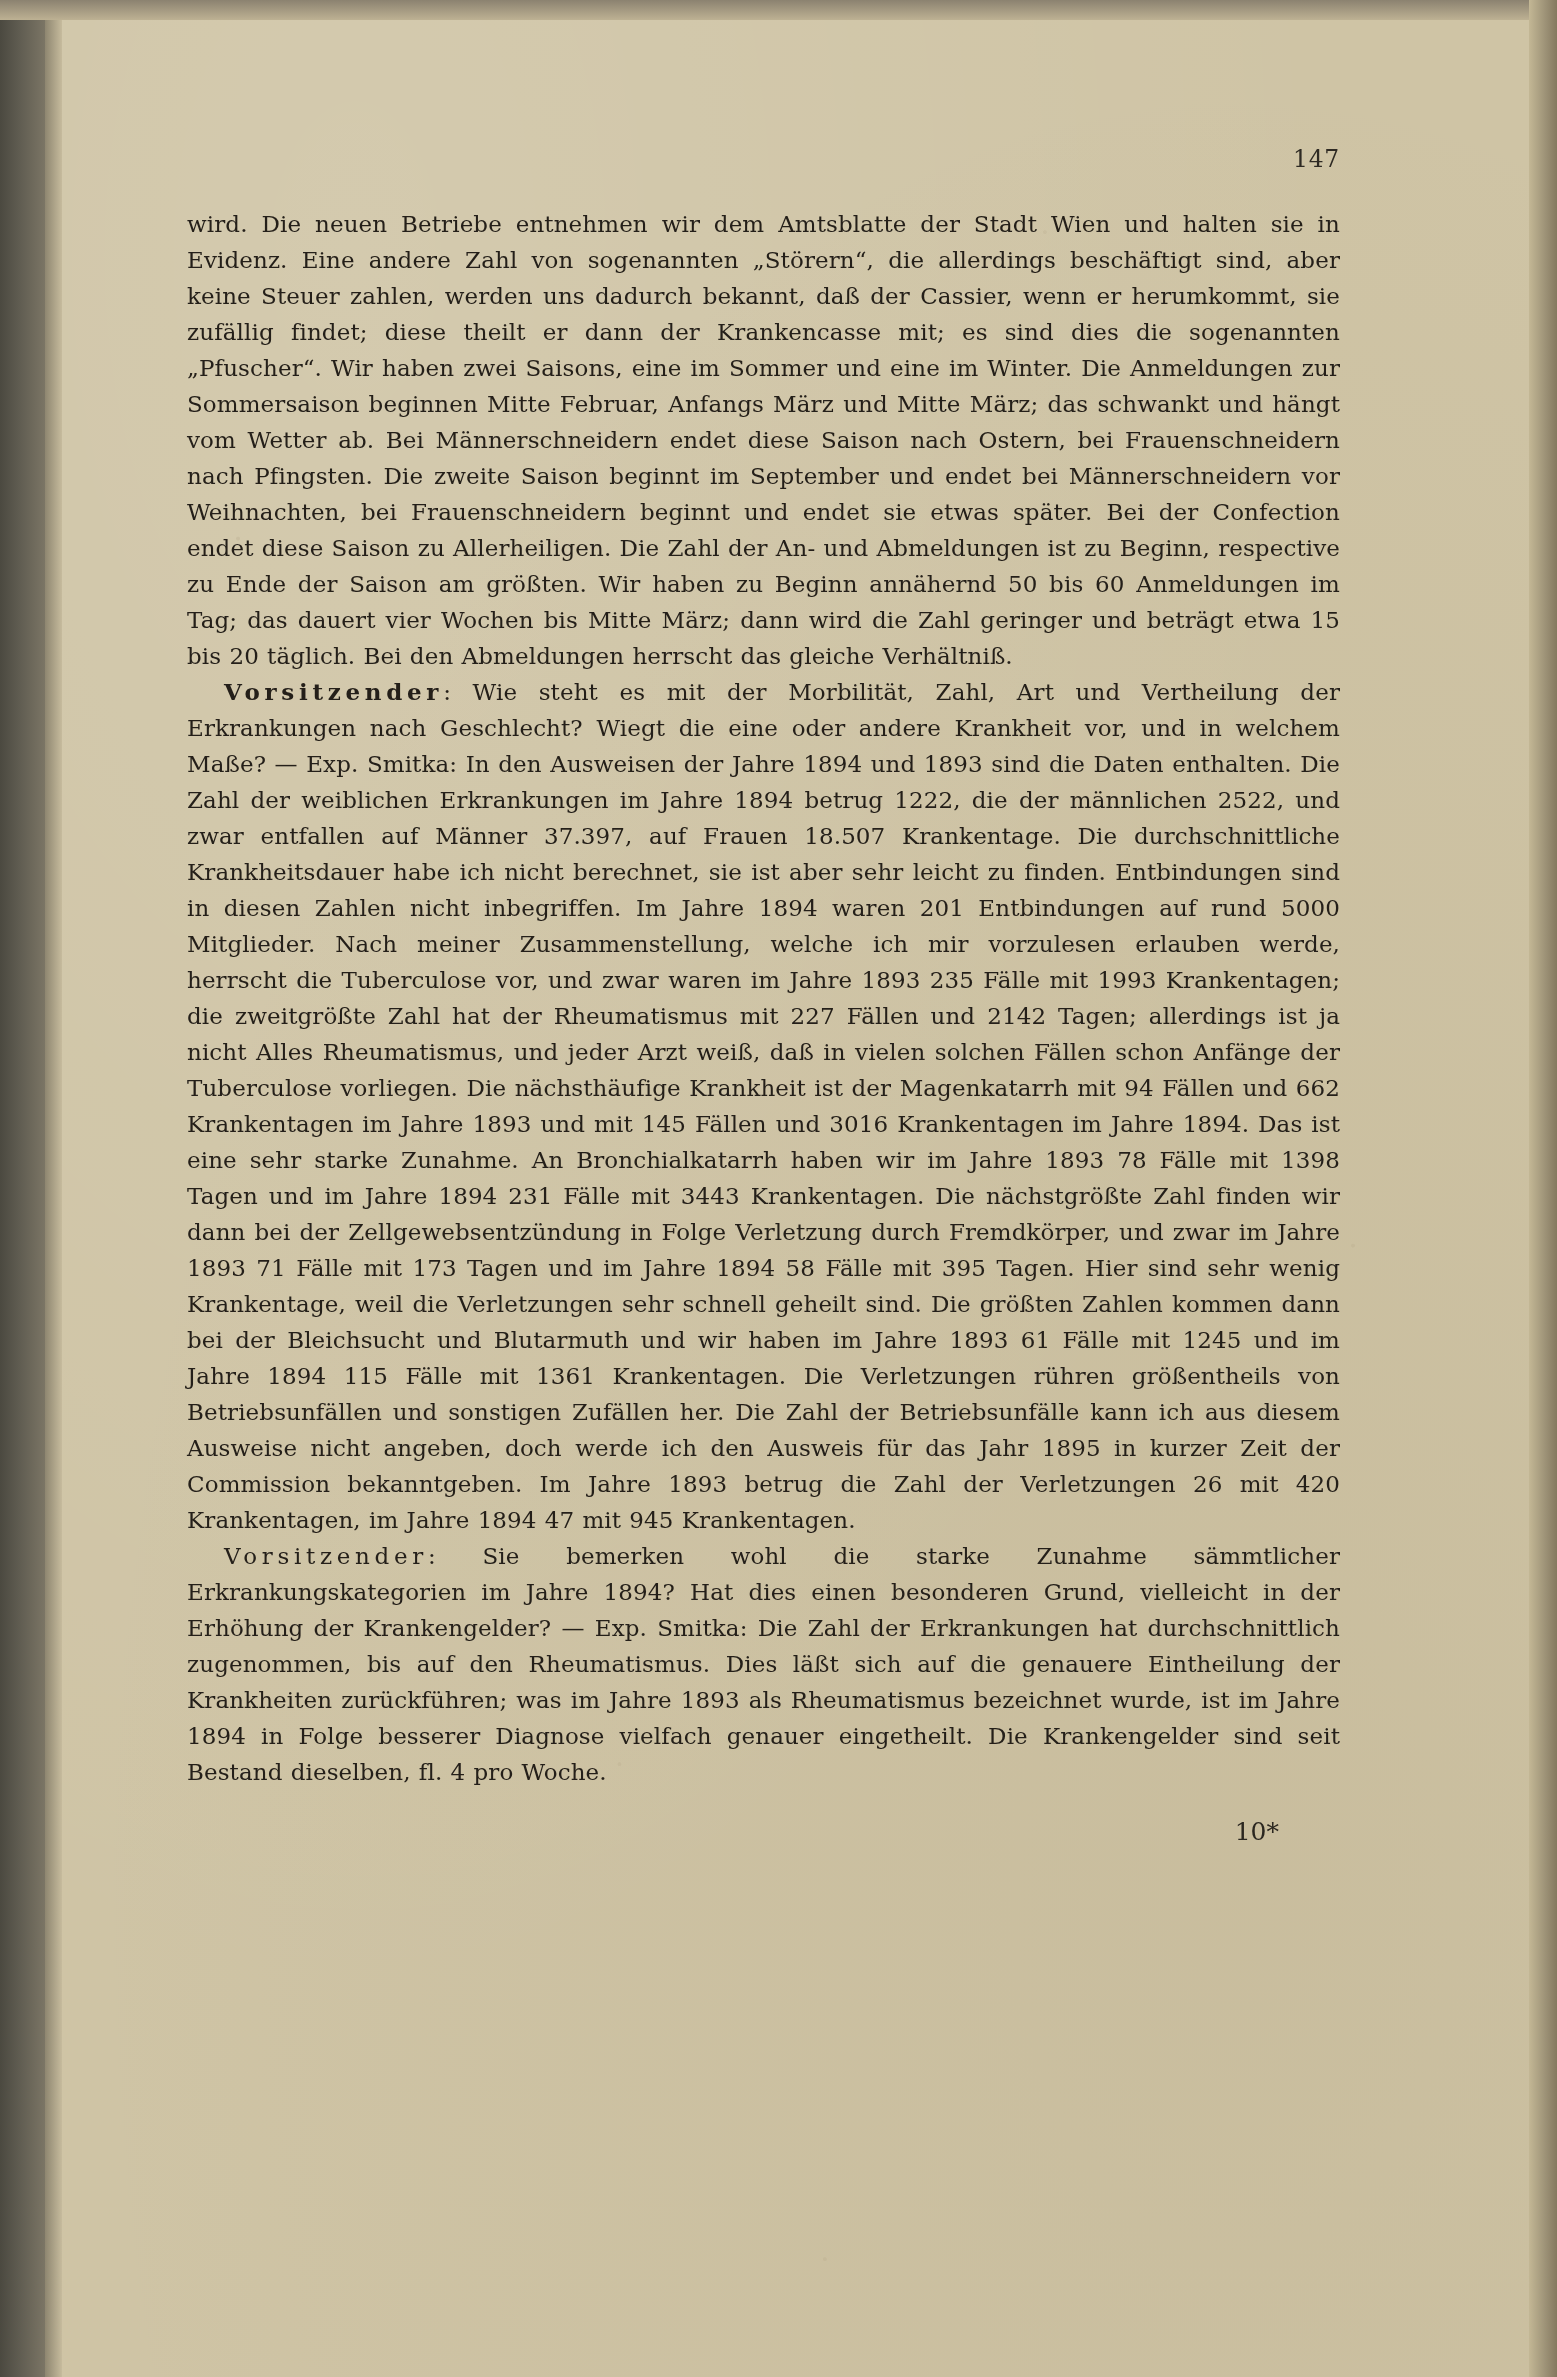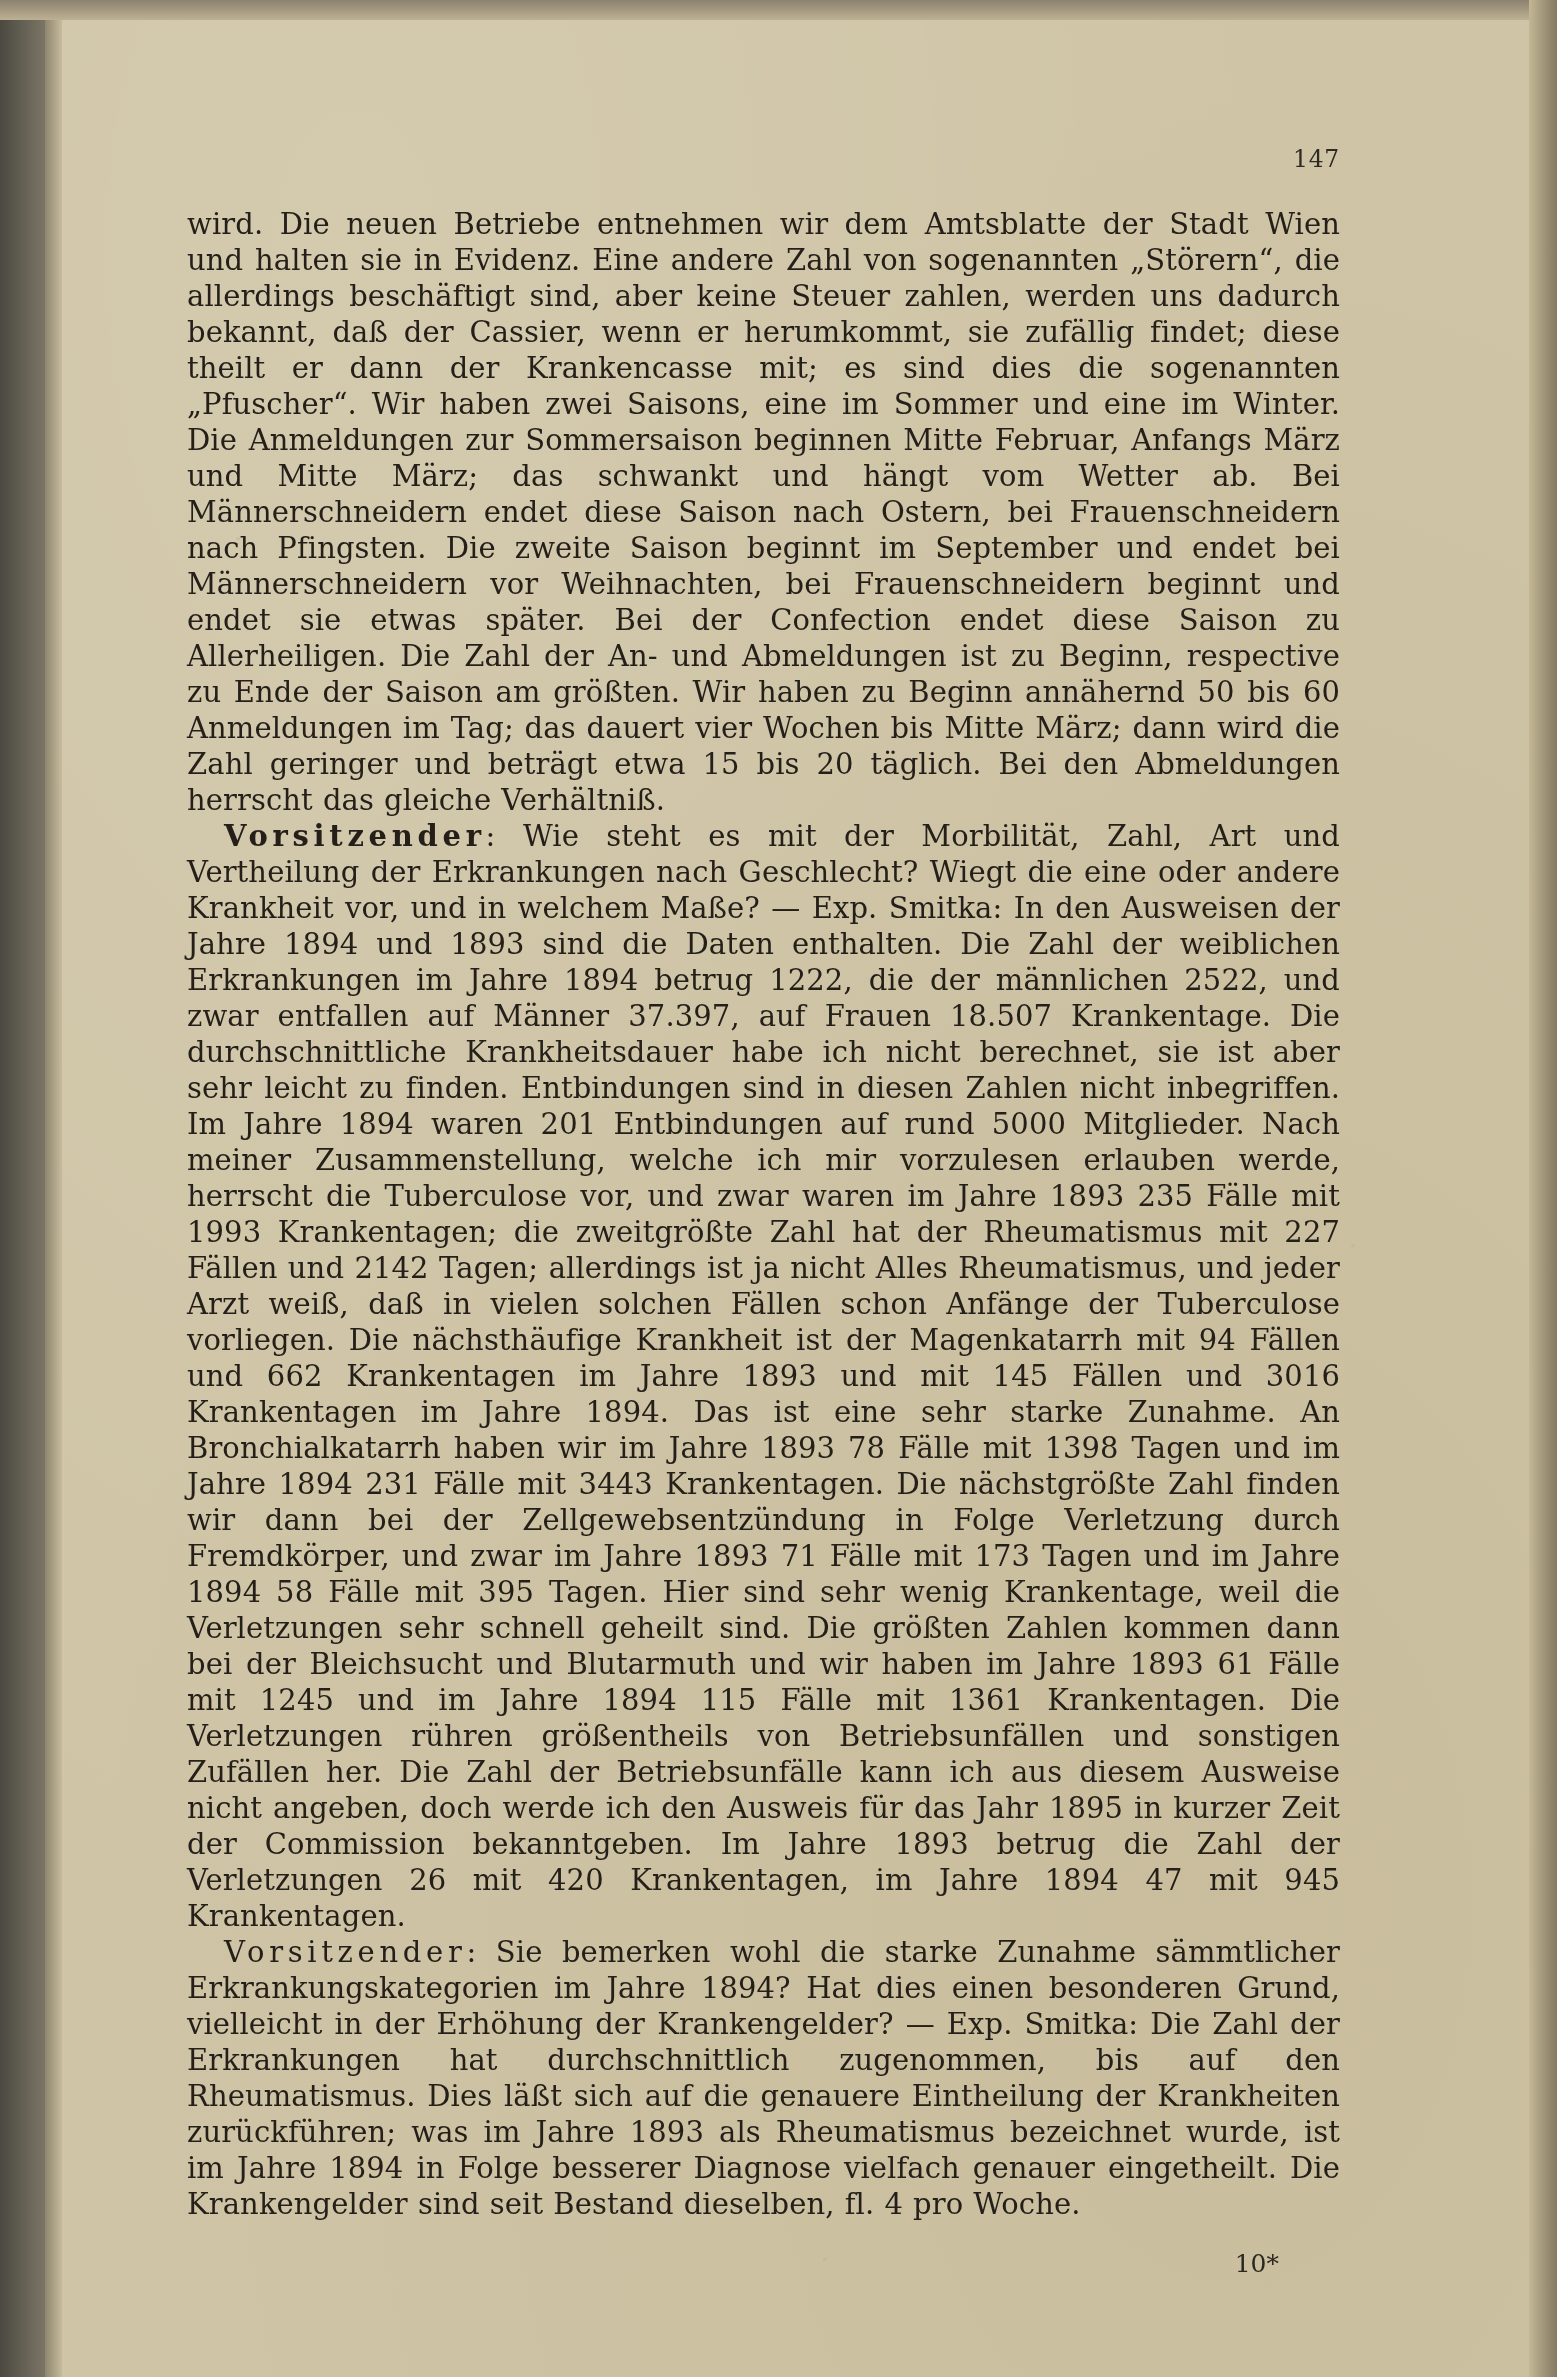--- a/index.html
+++ b/index.html
@@ -64,21 +64,21 @@
   .folio {
     text-align: right;
     font-size: 23.4px;
     color: #2e2a23;
     letter-spacing: 0.8px;
     margin-bottom: 33px;
     font-family: "DejaVu Serif", serif;
   }
   .body-text {
     font-family: "DejaVu Serif", serif;
-    font-size: 29px;
+    font-size: 23px;
     line-height: 36px;
     color: #241f19;
     text-align: justify;
     text-justify: inter-word;
     word-spacing: 0.8px;
     letter-spacing: 0.1px;
     -webkit-font-smoothing: none;
   }
   .body-text p {
     margin: 0;

